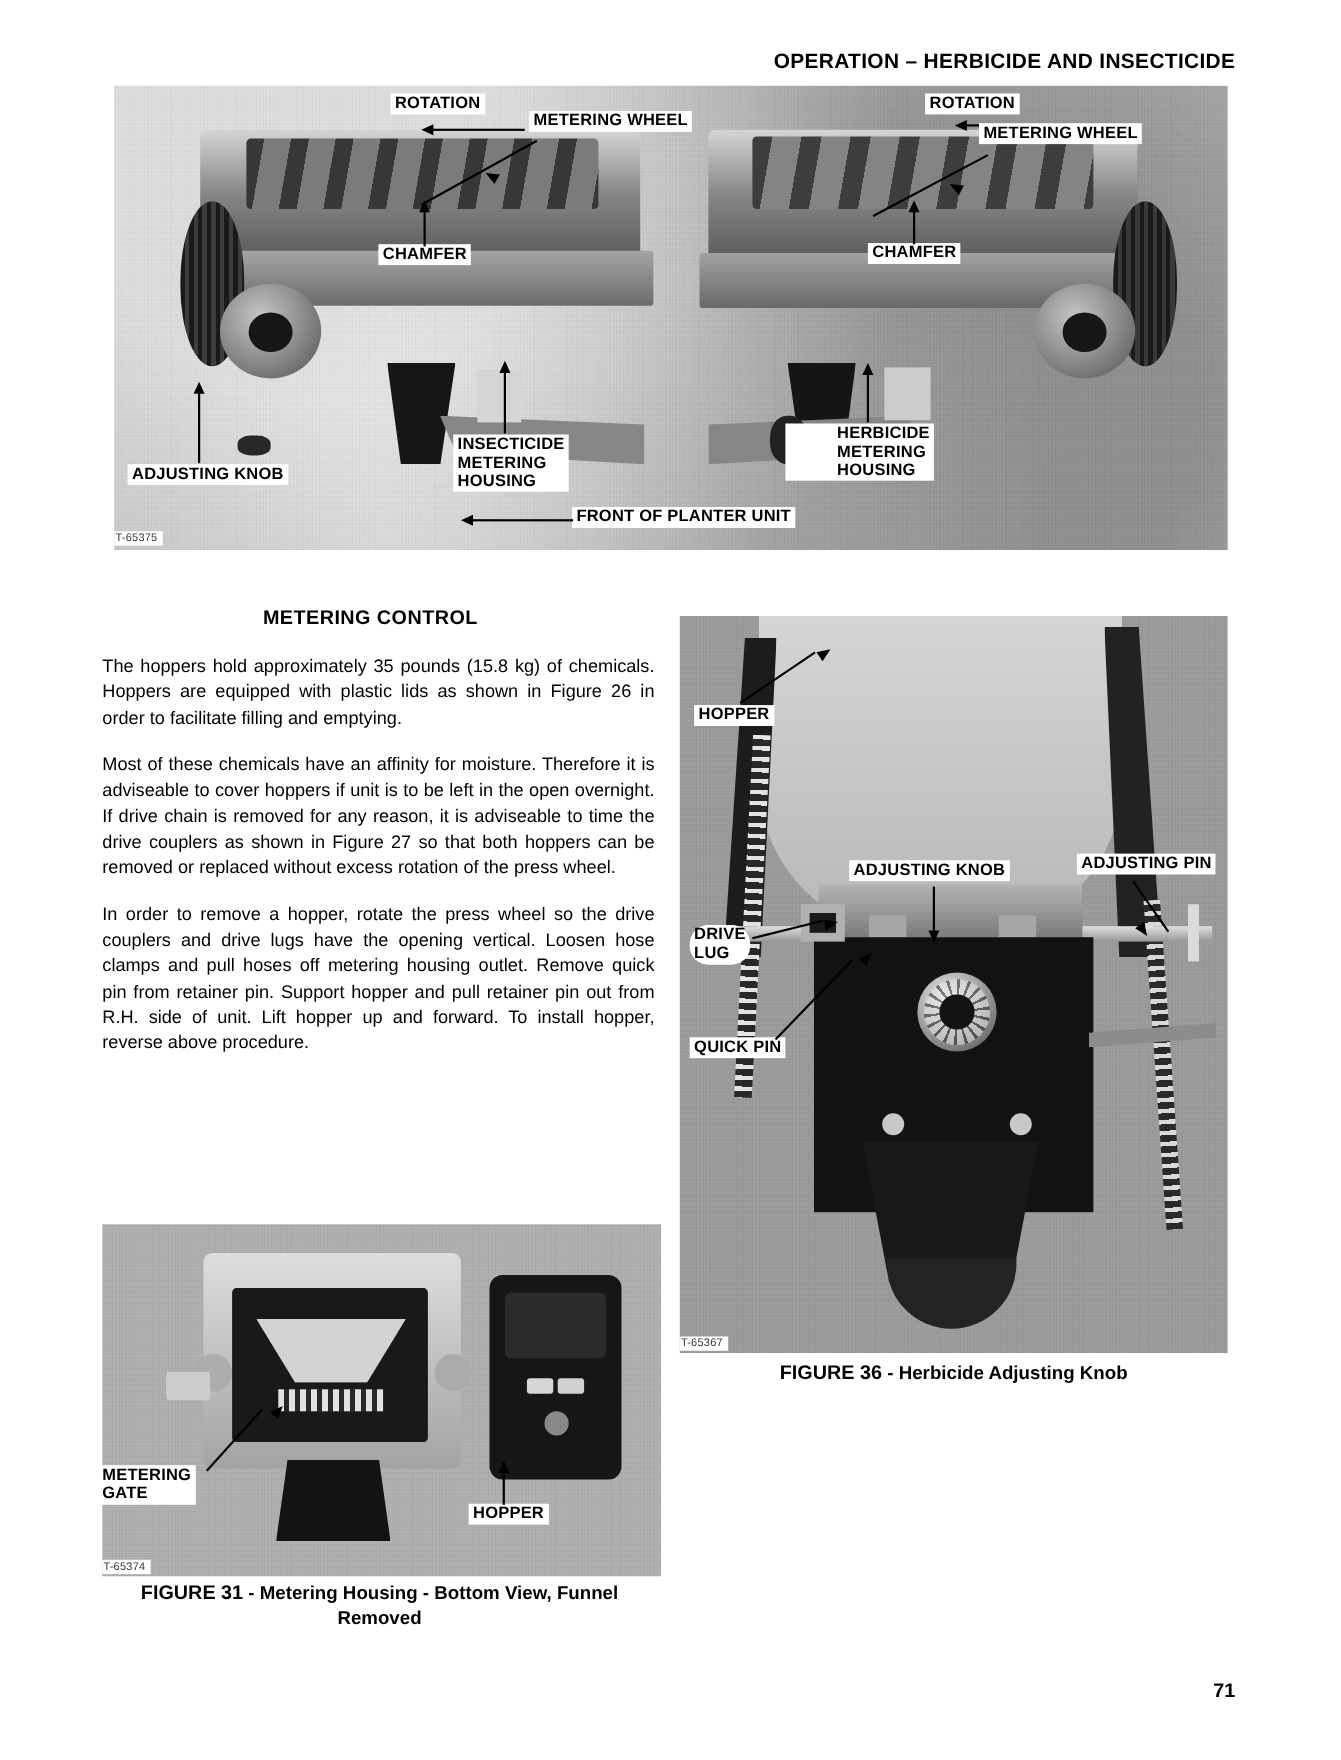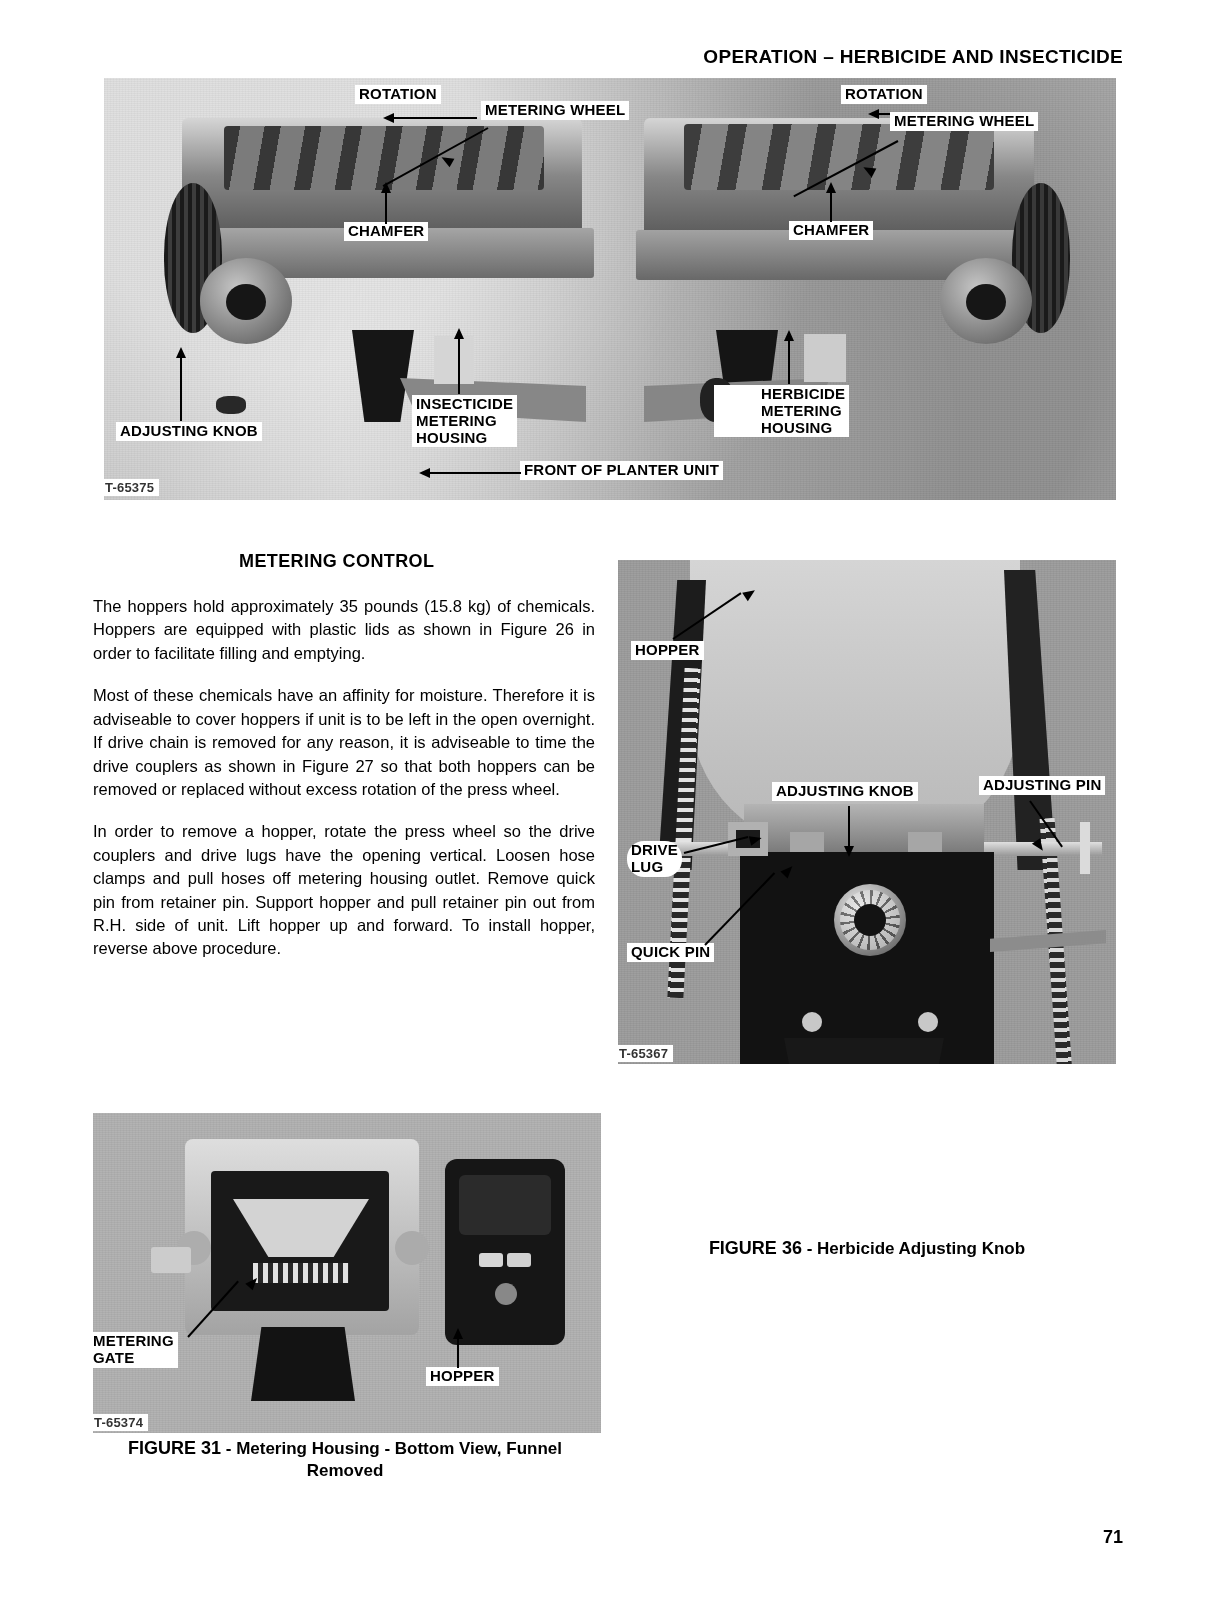--- a/index.html
+++ b/index.html
@@ -41,21 +41,21 @@
   .sheen{position:absolute;background:linear-gradient(180deg,#d8d5cd,#8a877f 45%,#55524c);}
 
   
   .lbl{
     position:absolute;background:#fff;color:#000;
     font-size:15px;font-weight:bold;line-height:1.12;
     padding:1px 4px;white-space:pre;letter-spacing:.2px;
   }
   .code{
     position:absolute;background:#fff;color:#7f1d1d;
-    font-size:13px;font-weight:bold;padding:1px 5px;letter-spacing:.2px;
+    font-size:10px;font-weight:normal;padding:1px 5px;letter-spacing:.2px;
   }
   
   .ld{position:absolute;background:#000;}
   .ld.h{height:2px;}
   .ld.v{width:2px;}
   .arrowL,.arrowR,.arrowU,.arrowD{position:absolute;width:0;height:0;}
   .arrowL{border-top:5px solid transparent;border-bottom:5px solid transparent;border-right:11px solid #000;}
   .arrowU{border-left:5px solid transparent;border-right:5px solid transparent;border-bottom:11px solid #000;}
   .arrowD{border-left:5px solid transparent;border-right:5px solid transparent;border-top:11px solid #000;}
   .diag{position:absolute;height:2px;background:#000;transform-origin:0 50%;}
@@ -177,21 +177,21 @@
 
 
   <div class="sec-head" style="left:239px;top:551px;">METERING CONTROL</div>
 
   <div class="col" style="left:93px;top:595px;">
     <p>The hoppers hold approximately 35 pounds (15.8 kg) of chemicals.  Hoppers are equipped with plastic lids as shown in Figure 26 in order to facilitate filling and emptying.</p>
     <p>Most of these chemicals have an affinity for moisture.  Therefore it is adviseable to cover hoppers if unit is to be left in the open overnight.  If drive chain is removed for any reason, it is adviseable to time the drive couplers as shown in Figure 27 so that both hoppers can be removed or replaced without excess rotation of the press wheel.</p>
     <p>In order to remove a hopper, rotate the press wheel so the drive couplers and drive lugs have the opening vertical.  Loosen hose clamps and pull hoses off metering housing outlet.  Remove quick pin from retainer pin.  Support hopper and pull retainer pin out from R.H. side of unit.  Lift hopper up and forward.  To install hopper, reverse above procedure.</p>
   </div>
 
-  <div class="photo" style="left:618px;top:560px;width:498px;height:504px;background:#9e9b95;">
+  <div class="photo" style="left:618px;top:560px;width:498px;height:670px;background:#9e9b95;">
     <div class="grain"></div>
 
     <div class="part light" style="left:72px;top:-10px;width:330px;height:300px;
                 border-radius:0 0 140px 140px;background:linear-gradient(180deg,#d9d6cf,#bab7b0);"></div>
 
     <div class="part vdark" style="left:40px;top:20px;width:48px;height:290px;
                 clip-path:polygon(40% 0,100% 0,70% 100%,0 100%);background:#1d1c1a;"></div>
     <div class="part vdark" style="left:386px;top:10px;width:52px;height:300px;
                 clip-path:polygon(0 0,60% 0,100% 100%,26% 100%);background:#232220;"></div>
 

